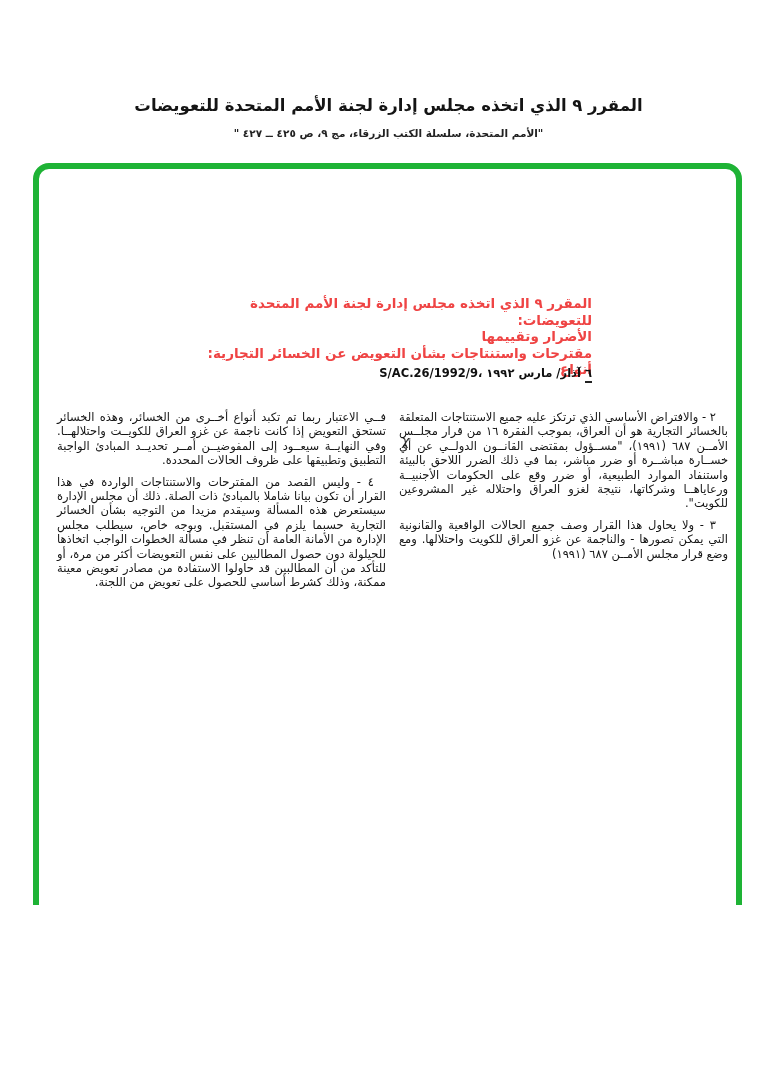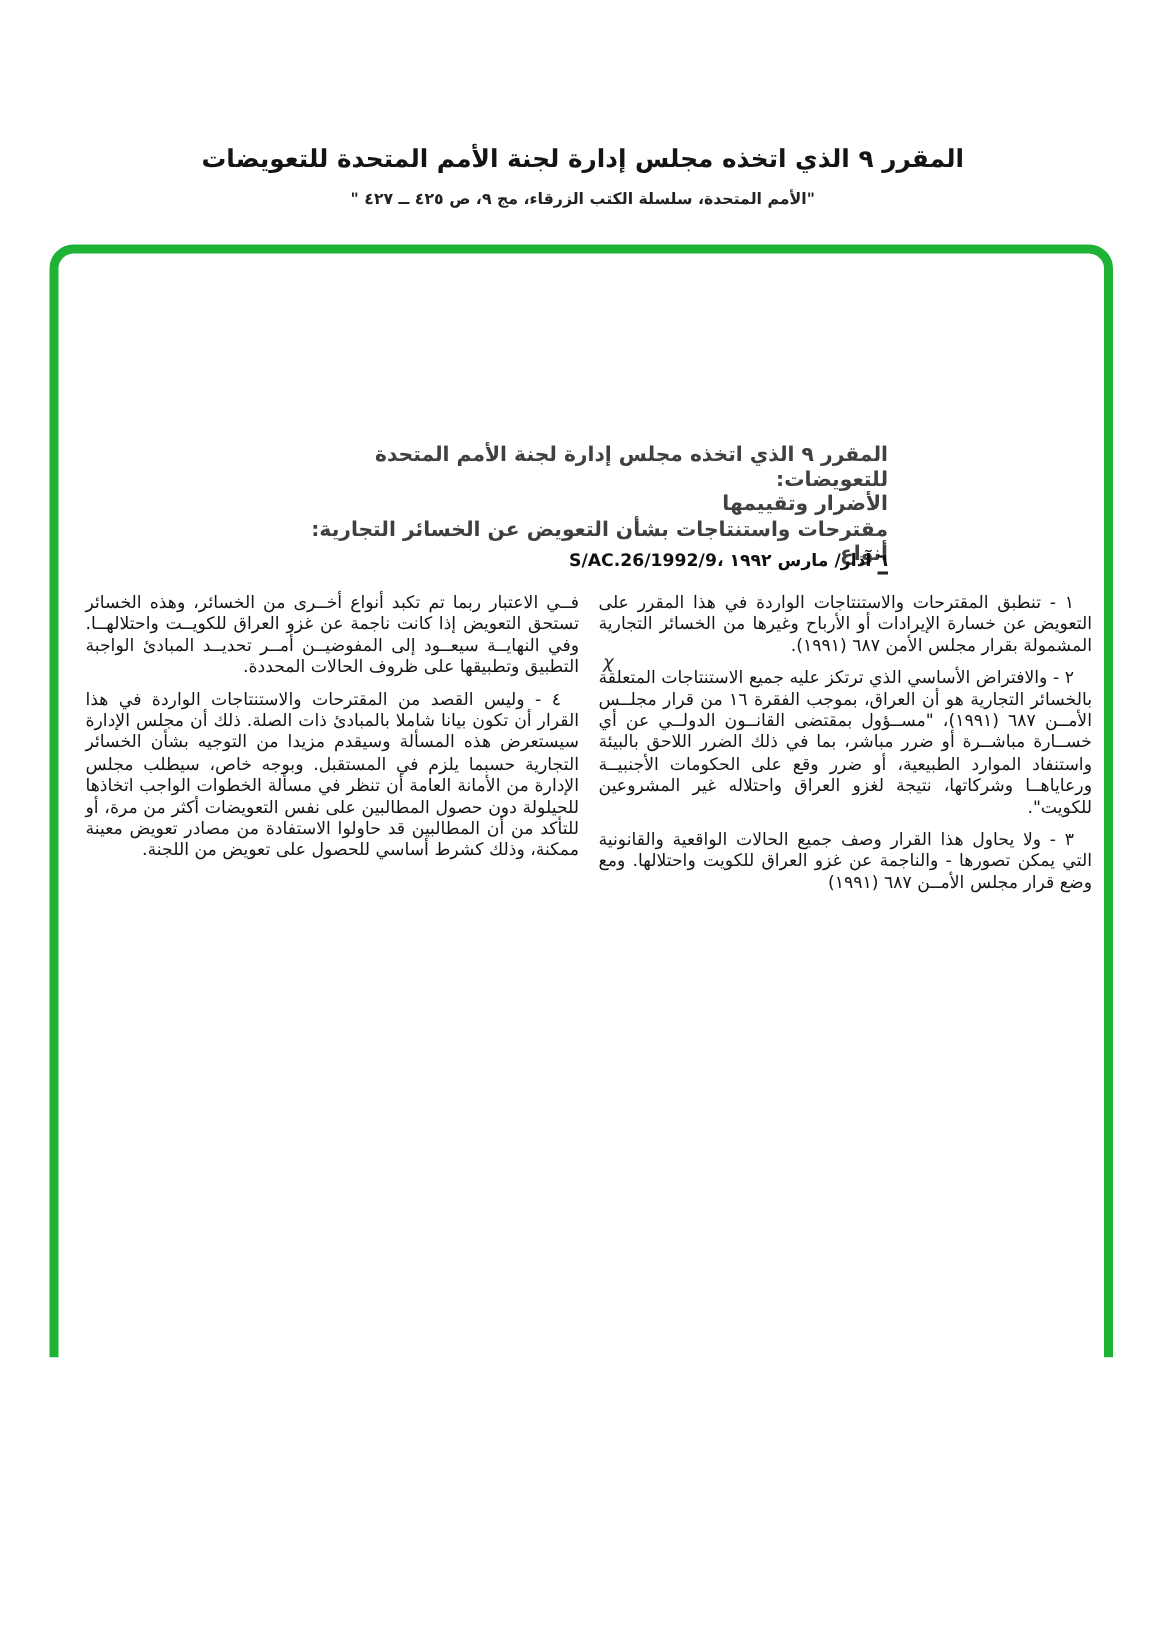--- a/index.html
+++ b/index.html
@@ -32,21 +32,21 @@
     border:6px solid var(--green,#1eb335);
     border-radius:16px;
     background:#ffffff;
   }
   .doc-title{
     position:absolute;
     top:295px;right:185px;width:410px;
     direction:rtl;text-align:right;
     font-size:13.5px;font-weight:bold;
     line-height:16.5px;
-    color:#404040;
+    color:#ef4444;
   }
   .date-line{
     position:absolute;
     top:366px;right:185px;
     direction:rtl;text-align:center;
     font-size:11.5px;font-weight:bold;
     color:#101010;
   }
   .date-line .sym{direction:ltr;unicode-bidi:embed;}
   .date-line .day{border-bottom:2px solid #222;padding-bottom:1px;}
@@ -57,20 +57,21 @@
     display:flex;
     gap:13px;
   }
   .col{
     width:329px;
     font-size:11.5px;
     line-height:14.4px;
     text-align:justify;
     text-justify:inter-word;
     color:#151515;
+    margin-top:16px;
   }
   .col p{margin:0 0 7px 0;}
   .col p.heading{font-weight:bold;margin-bottom:6px;}
   .col p.numbered{text-indent:12px;}
   .annotation-mark{
     position:absolute;
     top:434px;left:402px;
     font-size:12px;
     font-style:italic;
     color:#2a2a2a;
@@ -103,21 +104,20 @@
   <div class="date-line">
     <span class="day">٦</span>
     <span>آذار/ مارس ١٩٩٢</span>
     <span class="sym">S/AC.26/1992/9،</span>
   </div>
 
   <span class="annotation-mark">χ</span>
 
   <div class="columns">
     <div class="col">
-        <p class="numbered">١ -  تنطبق المقترحات والاستنتاجات الواردة في هذا المقرر على التعويض عن خسارة الإيرادات أو الأرباح وغيرها من الخسائر التجارية المشمولة بقرار مجلس الأمن ٦٨٧ (١٩٩١).</p>
         <p class="numbered">٢ -  والافتراض الأساسي الذي ترتكز عليه جميع الاستنتاجات المتعلقة بالخسائر التجارية هو أن العراق، بموجب الفقرة ١٦ من قرار مجلــس الأمــن ٦٨٧ (١٩٩١)، "مســؤول بمقتضى القانــون الدولــي عن أي خســارة مباشــرة أو ضرر مباشر، بما في ذلك الضرر اللاحق بالبيئة واستنفاد الموارد الطبيعية، أو ضرر وقع على الحكومات الأجنبيــة ورعاياهــا وشركاتها، نتيجة لغزو العراق واحتلاله غير المشروعين للكويت".</p>
         <p class="numbered">٣ -  ولا يحاول هذا القرار وصف جميع الحالات الواقعية والقانونية التي يمكن تصورها - والناجمة عن غزو العراق للكويت واحتلالها. ومع وضع قرار مجلس الأمــن ٦٨٧ (١٩٩١)</p>
       </div>
     <div class="col">
         <p class="plain">فــي الاعتبار ربما تم تكبد أنواع أخــرى من الخسائر، وهذه الخسائر تستحق التعويض إذا كانت ناجمة عن غزو العراق للكويــت واحتلالهــا. وفي النهايــة سيعــود إلى المفوضيــن أمــر تحديــد المبادئ الواجبة التطبيق وتطبيقها على ظروف الحالات المحددة.</p>
         <p class="numbered">٤ -  وليس القصد من المقترحات والاستنتاجات الواردة في هذا القرار أن تكون بيانا شاملا بالمبادئ ذات الصلة. ذلك أن مجلس الإدارة سيستعرض هذه المسألة وسيقدم مزيدا من التوجيه بشأن الخسائر التجارية حسبما يلزم في المستقبل. وبوجه خاص، سيطلب مجلس الإدارة من الأمانة العامة أن تنظر في مسألة الخطوات الواجب اتخاذها للحيلولة دون حصول المطالبين على نفس التعويضات أكثر من مرة، أو للتأكد من أن المطالبين قد حاولوا الاستفادة من مصادر تعويض معينة ممكنة، وذلك كشرط أساسي للحصول على تعويض من اللجنة.</p>
       </div>
   </div>
 
   <div class="page-number">١</div>

